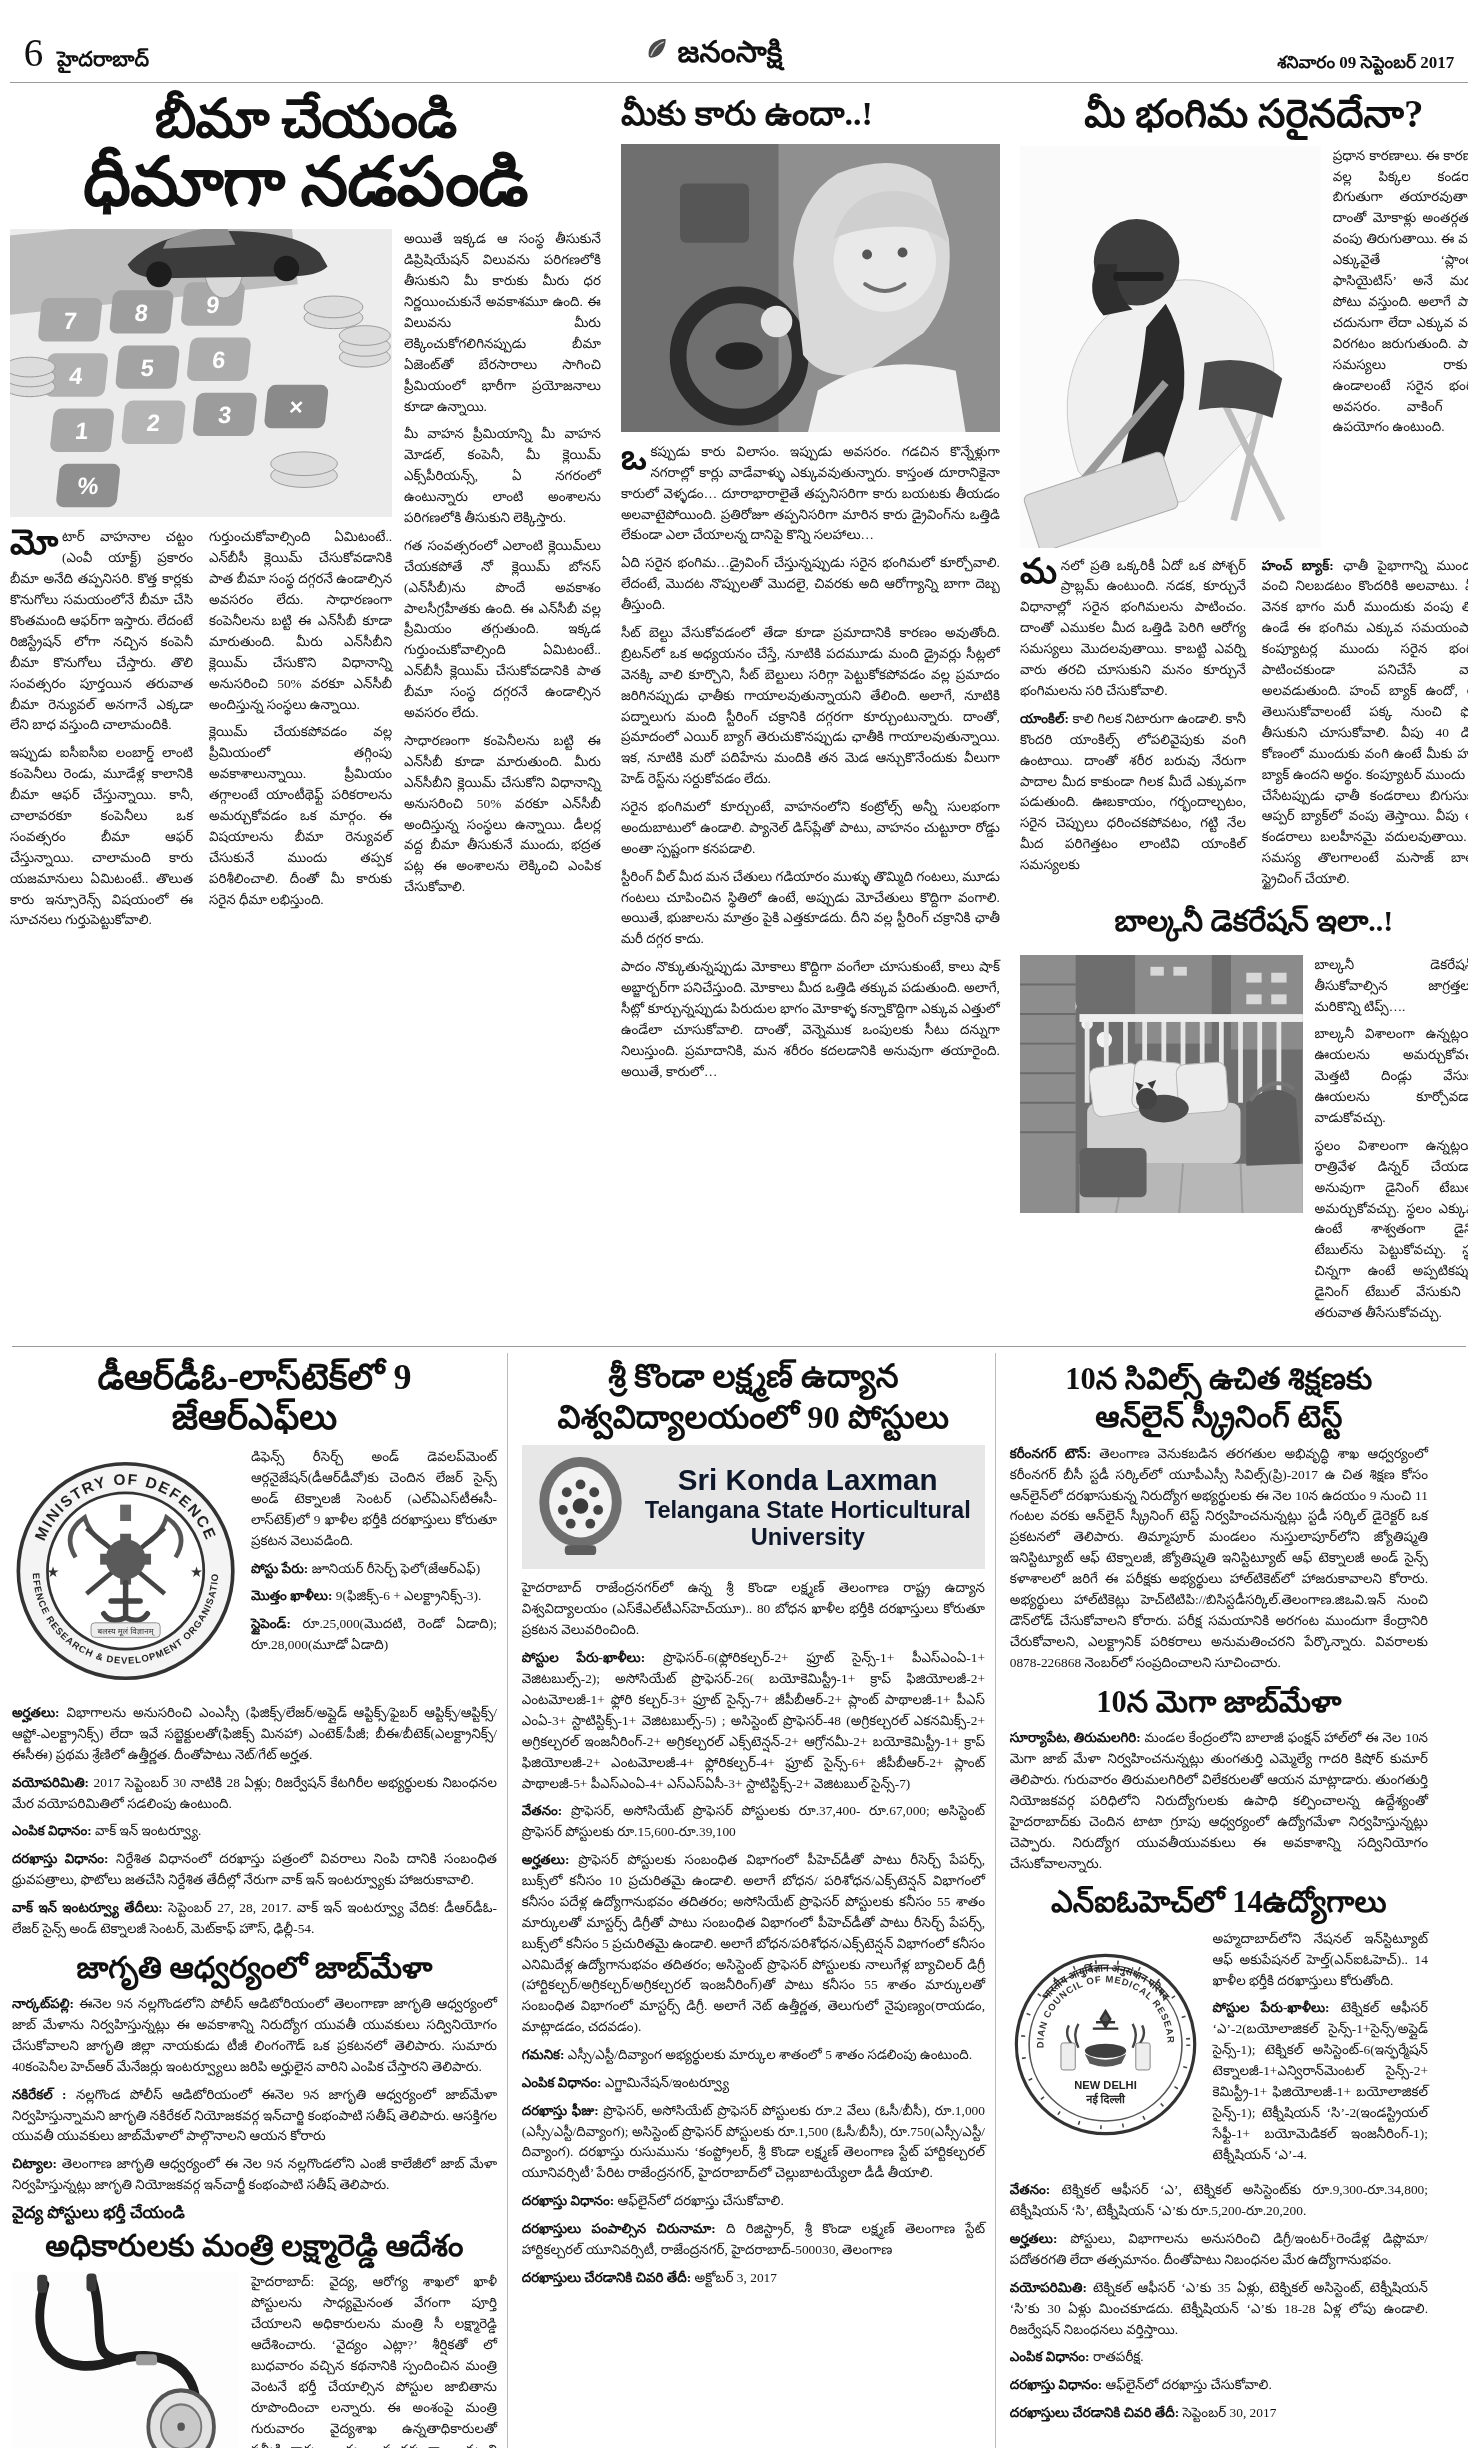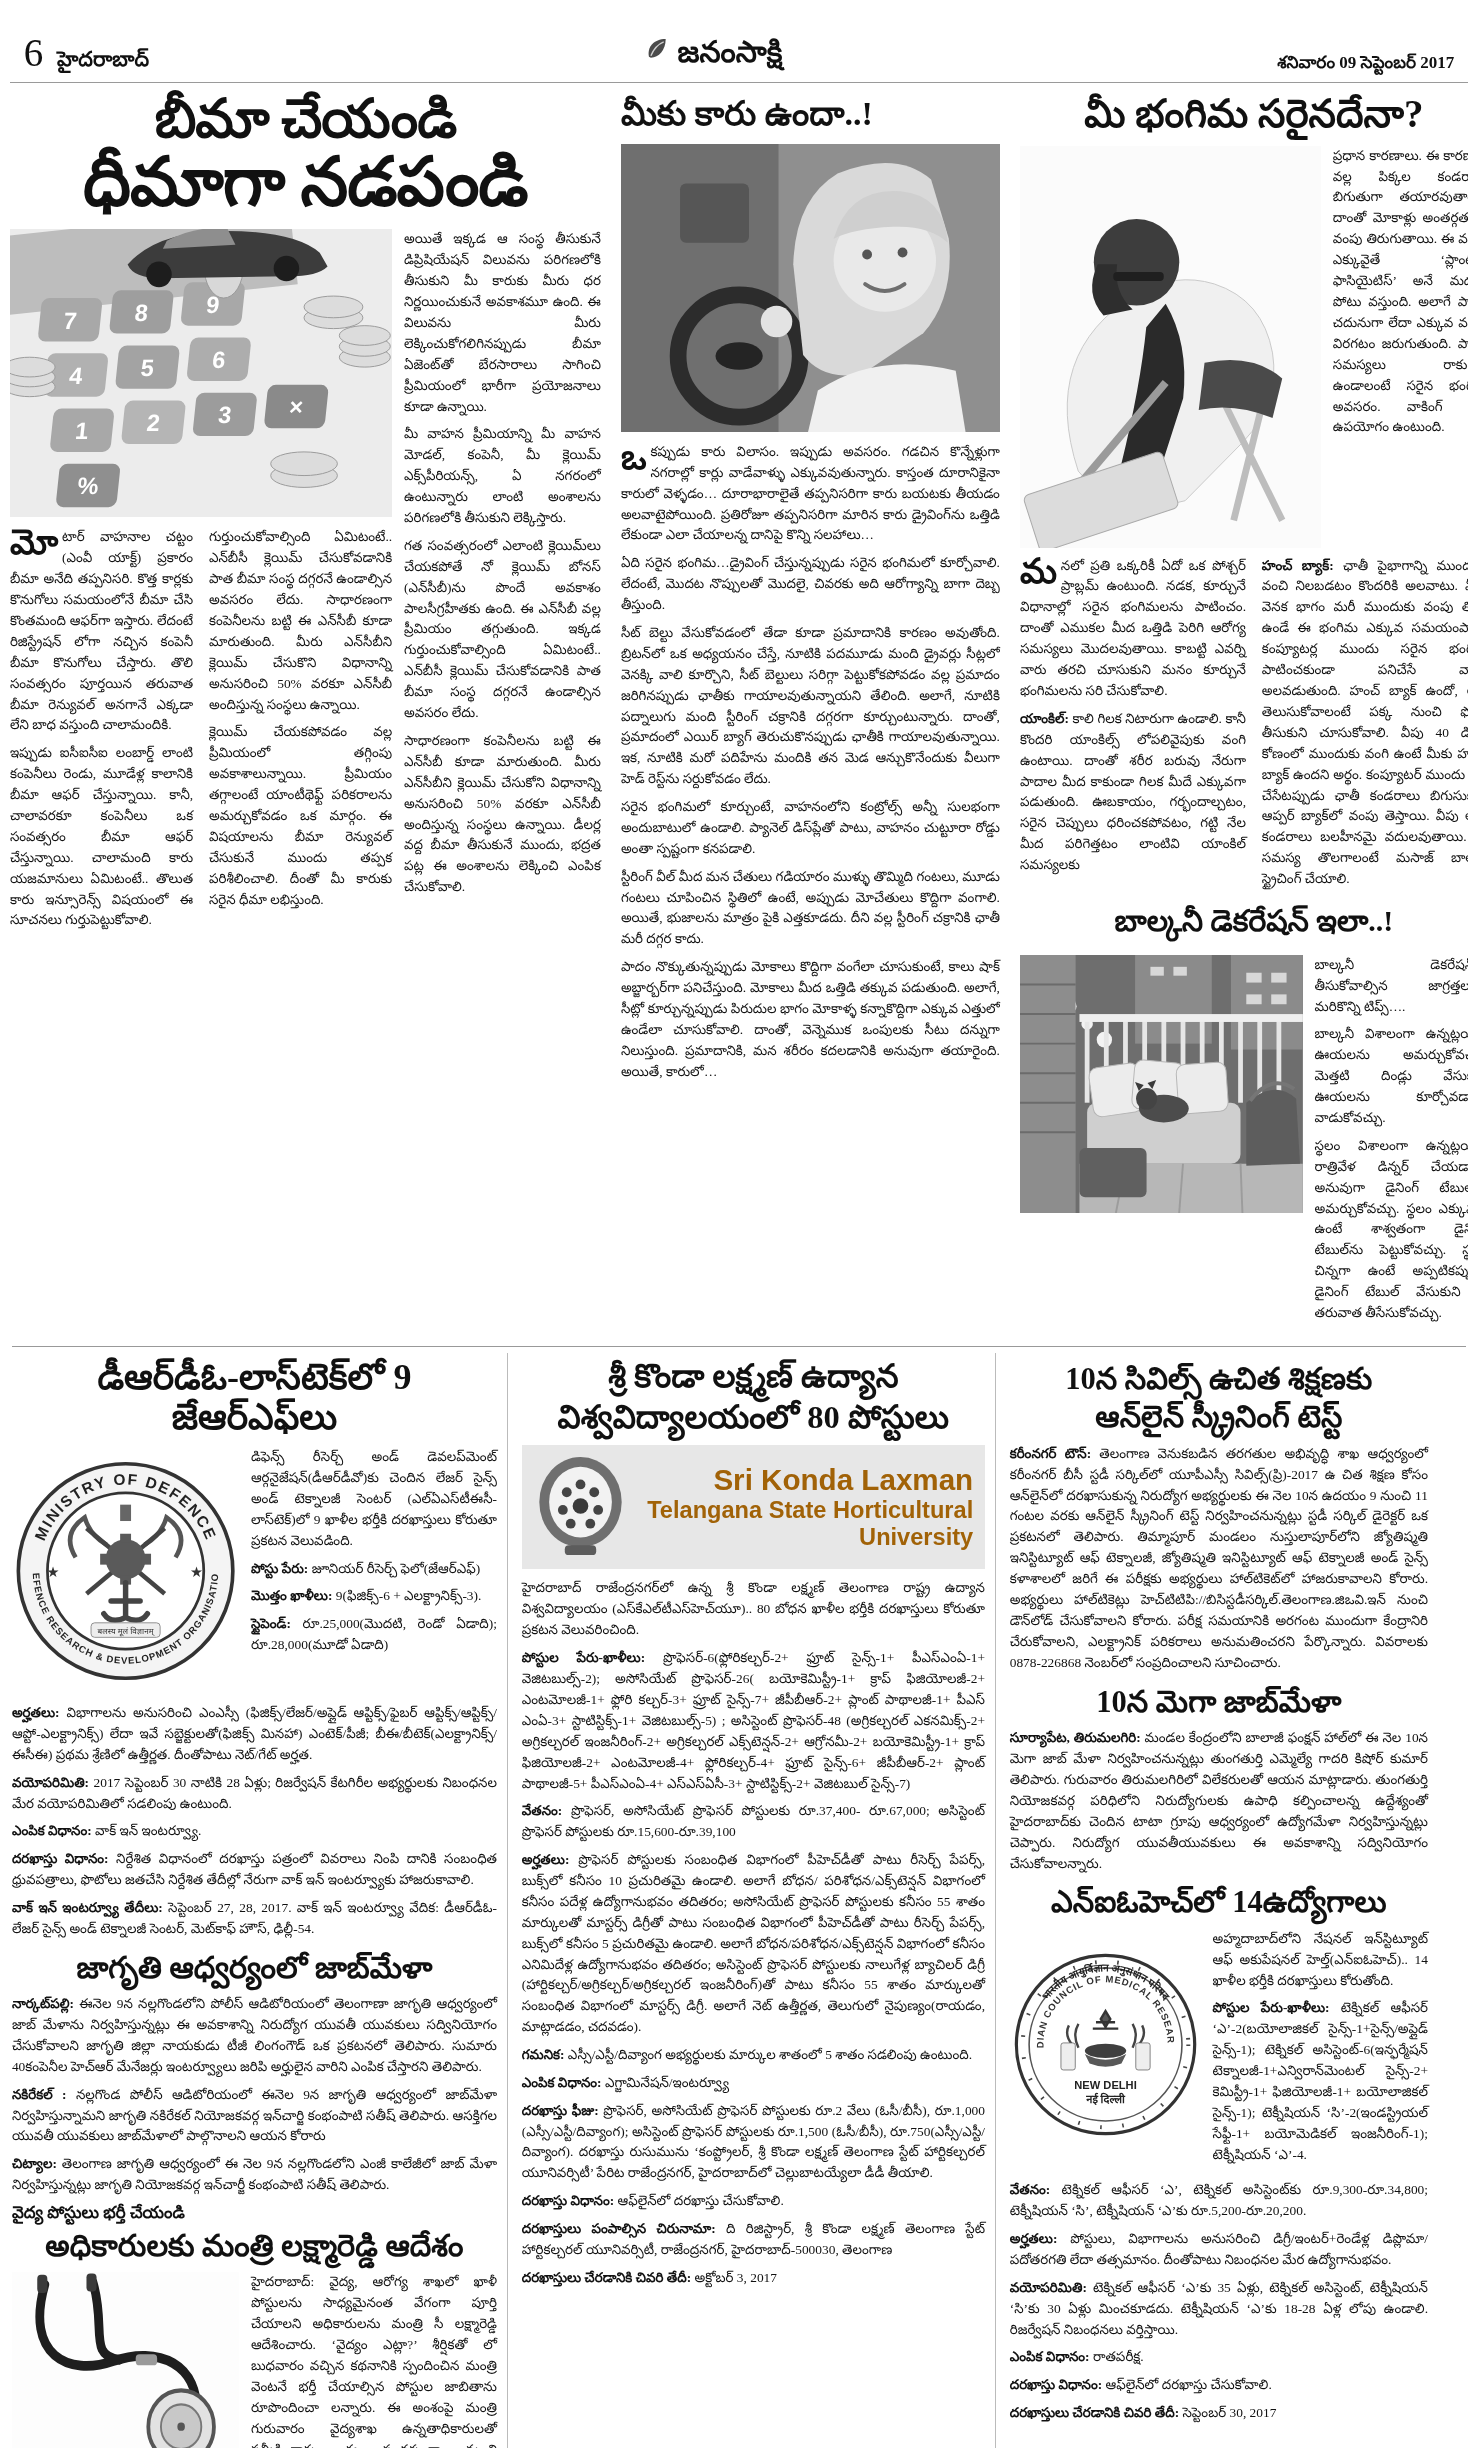--- a/index.html
+++ b/index.html
@@ -57,21 +57,21 @@
   .kicker { font-size: 16.7px; font-weight: bold; margin: 3.9px 0 2px; }
   .drdo-logo { width: 48%; height: 248px; background: #fff; }
   .drdo-side { width: 52%; }
   .steth { width: 48%; height: 209px; background:#fff; }
   .steth-side { width: 52%; }
   .icmr-logo { width: 47%; height: 231px; background: #fff; }
   .icmr-side { width: 53%; }
   .uni-banner { height: 124px; background: #e7e7e7; display: flex; align-items: center;
                 gap: 13.8px; padding: 7.9px 11.8px; margin-bottom: 9.9px; }
   .uni-banner .emb { width: 95px; height: 103px; flex: none; }
-  .uni-text { color: #a16207; text-align: right; flex: 1; font-family: "Liberation Sans", sans-serif; }
+  .uni-text { color: #0f172a; text-align: center; flex: 1; font-family: "Liberation Sans", sans-serif; }
   .uni-text .l1 { font-size: 29.6px; font-weight: bold; }
   .uni-text .l2 { font-size: 23.6px; font-weight: bold; }
 </style>
 </head>
 <body>
 
 <div class="page">
 
   <header class="topbar">
     <div class="left">
@@ -386,21 +386,21 @@
               <p class="para">హైదరాబాద్: వైద్య, ఆరోగ్య శాఖలో ఖాళీ పోస్టులను సాధ్యమైనంత వేగంగా పూర్తి చేయాలని అధికారులను మంత్రి సీ లక్ష్మారెడ్డి ఆదేశించారు. ‘వైద్యం ఎట్లా?’ శీర్షికతో లో బుధవారం వచ్చిన కథనానికి స్పందించిన మంత్రి వెంటనే భర్తీ చేయాల్సిన పోస్టుల జాబితాను రూపొందించా లన్నారు. ఈ అంశంపై మంత్రి గురువారం వైద్యశాఖ ఉన్నతాధికారులతో సమీక్షించారు. ఈ సందర్భంగా మంత్రి మాట్లాడుతూ.. వైద్యులు, ఫార్మాసిస్ట్, నర్సింగ్, పారామెడికల్ పోస్టుల భర్తీ ప్రక్రియ ఇప్పటికే</p>
             </div>
         </div>
 
       </article>
     </section>
 
     <section class="bcol">
       <article>
         <h5 class="h5" style="margin-top:0; font-size:32.5px;">శ్రీ కొండా లక్ష్మణ్ ఉద్యాన</h5>
-        <h5 class="h5" style="margin-top:-5.9px; font-size:32.5px;">విశ్వవిద్యాలయంలో 80 పోస్టులు</h5>
+        <h5 class="h5" style="margin-top:-5.9px; font-size:32.5px;">విశ్వవిద్యాలయంలో 90 పోస్టులు</h5>
         <div class="uni-banner">
           <svg class="emb" viewBox="0 0 96 105">
             <ellipse cx="48" cy="48" rx="42" ry="46" fill="#6f6f6f"></ellipse>
             <ellipse cx="48" cy="48" rx="32" ry="36" fill="#f2f2f2"></ellipse>
             <circle cx="48" cy="30" r="5" fill="#444"></circle>
               <circle cx="34" cy="38" r="5" fill="#444"></circle>
             <circle cx="62" cy="38" r="5" fill="#444"></circle>
               <circle cx="30" cy="56" r="5" fill="#444"></circle>
             <circle cx="66" cy="56" r="5" fill="#444"></circle>
               <circle cx="48" cy="52" r="8" fill="#3a3a3a"></circle>

